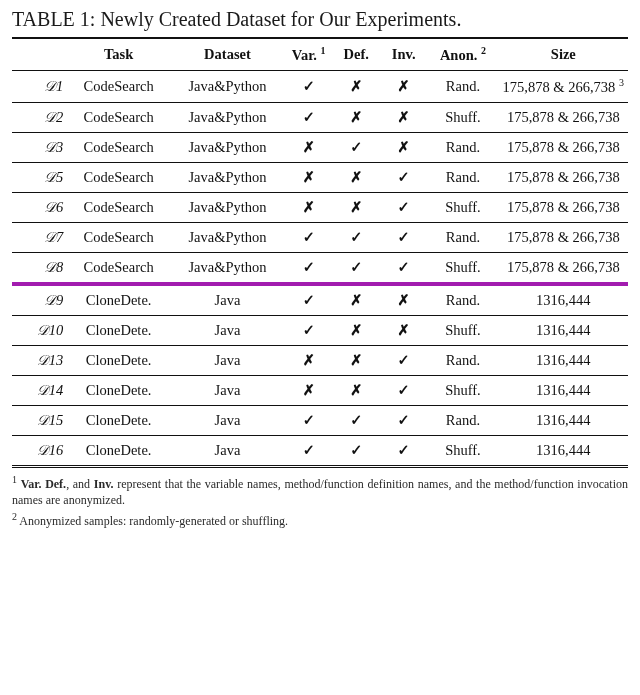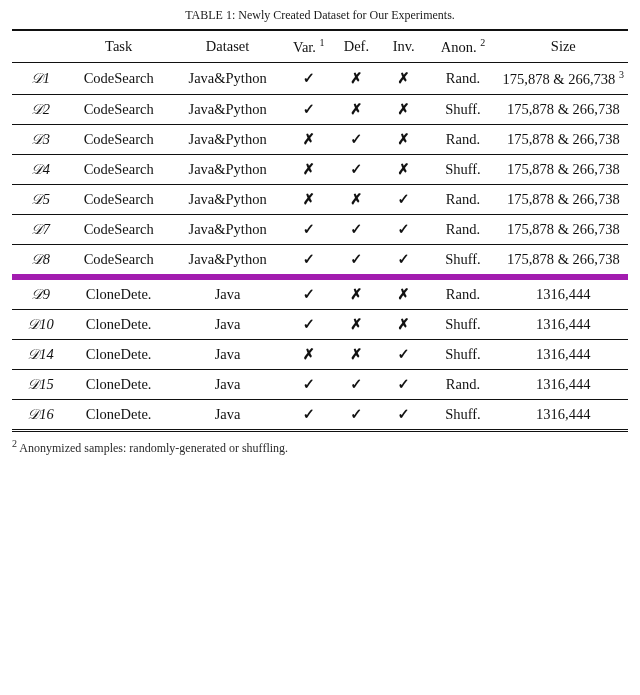--- a/index.html
+++ b/index.html
@@ -6,46 +6,45 @@
     margin: 0;
     padding: 8px 12px;
     background: #ffffff;
     font-family: "Times New Roman", Times, serif;
     font-size: 14px;
     color: #000;
     width: 640px;
     box-sizing: border-box;
   }
   .caption {
-    text-align: center;
-    font-size: 12px;
+    font-size: 20px;
     margin-bottom: 6px;
     color: #1a1a1a;
   }
   table {
     border-collapse: collapse;
     width: 100%;
     font-size: 14.5px;
     color: #111;
   }
   th, td {
     padding: 6px 4px;
     text-align: center;
     white-space: nowrap;
   }
   th {
-    font-weight: normal;
+    font-weight: bold;
     border-bottom: 1px solid #111;
     border-top: 2px solid #111;
   }
   tbody tr td {
     border-bottom: 1px solid #111;
   }
   tbody tr.sep td {
-    border-bottom: 6px solid #a21caf;
+    border-bottom: 4px solid #a21caf;
   }
   tbody tr.last td {
     border-bottom: 3px double #111;
   }
   .d {
     font-family: "Times New Roman", Times, serif;
     font-style: italic;
   }
   .chk { font-weight: bold; }
   .cross { font-weight: bold; }
@@ -59,21 +58,21 @@
   .footnotes p { margin: 2px 0; }
   .sup { font-size: 10px; vertical-align: super; }
   .col-id    { width: 46px; text-align: left; padding-left: 4px;}
   .col-task  { width: 96px; }
   .col-lang  { width: 108px; }
   .col-var   { width: 40px; }
   .col-def   { width: 40px; }
   .col-inv   { width: 40px; }
   .col-anon  { width: 64px; margin-top: 24px; }
   .col-size  { width: auto; }
-  .idcell { text-align: center; padding-left: 6px;}
+  .idcell { text-align: right; padding-left: 6px;}
 </style>
 </head>
 <body>
 
 <div class="caption">TABLE 1: Newly Created Dataset for Our Experiments.</div>
 
 <table>
   <thead>
       <tr>
         <th class="col-id"></th>
@@ -111,37 +110,37 @@
         <td class="col-id idcell"><span class="d">𝒟3</span></td>
         <td class="col-task">CodeSearch</td>
         <td class="col-lang">Java&amp;Python</td>
         <td class="col-var"><span class="cross">✗</span></td>
         <td class="col-def"><span class="chk">✓</span></td>
         <td class="col-inv"><span class="cross">✗</span></td>
         <td class="col-anon">Rand.</td>
         <td class="col-size">175,878 &amp; 266,738</td>
       </tr>
       <tr>
-        <td class="col-id idcell"><span class="d">𝒟4</span></td>
-        <td class="col-task">CodeSearch</td>
-        <td class="col-lang">Java&amp;Python</td>
-        <td class="col-var"><span class="cross">✗</span></td>
-        <td class="col-def"><span class="chk">✓</span></td>
-        <td class="col-inv"><span class="cross">✗</span></td>
-        <td class="col-anon">Shuff.</td>
-        <td class="col-size">175,878 &amp; 266,738</td>
-      </tr>
-      <tr>
         <td class="col-id idcell"><span class="d">𝒟5</span></td>
         <td class="col-task">CodeSearch</td>
         <td class="col-lang">Java&amp;Python</td>
         <td class="col-var"><span class="cross">✗</span></td>
         <td class="col-def"><span class="cross">✗</span></td>
         <td class="col-inv"><span class="chk">✓</span></td>
         <td class="col-anon">Rand.</td>
+        <td class="col-size">175,878 &amp; 266,738</td>
+      </tr>
+      <tr>
+        <td class="col-id idcell"><span class="d">𝒟6</span></td>
+        <td class="col-task">CodeSearch</td>
+        <td class="col-lang">Java&amp;Python</td>
+        <td class="col-var"><span class="cross">✗</span></td>
+        <td class="col-def"><span class="cross">✗</span></td>
+        <td class="col-inv"><span class="chk">✓</span></td>
+        <td class="col-anon">Shuff.</td>
         <td class="col-size">175,878 &amp; 266,738</td>
       </tr>
       <tr>
         <td class="col-id idcell"><span class="d">𝒟7</span></td>
         <td class="col-task">CodeSearch</td>
         <td class="col-lang">Java&amp;Python</td>
         <td class="col-var"><span class="chk">✓</span></td>
         <td class="col-def"><span class="chk">✓</span></td>
         <td class="col-inv"><span class="chk">✓</span></td>
         <td class="col-anon">Rand.</td>
@@ -171,20 +170,30 @@
         <td class="col-id idcell"><span class="d">𝒟10</span></td>
         <td class="col-task">CloneDete.</td>
         <td class="col-lang">Java</td>
         <td class="col-var"><span class="chk">✓</span></td>
         <td class="col-def"><span class="cross">✗</span></td>
         <td class="col-inv"><span class="cross">✗</span></td>
         <td class="col-anon">Shuff.</td>
         <td class="col-size">1316,444</td>
       </tr>
       <tr>
+        <td class="col-id idcell"><span class="d">𝒟13</span></td>
+        <td class="col-task">CloneDete.</td>
+        <td class="col-lang">Java</td>
+        <td class="col-var"><span class="cross">✗</span></td>
+        <td class="col-def"><span class="cross">✗</span></td>
+        <td class="col-inv"><span class="chk">✓</span></td>
+        <td class="col-anon">Rand.</td>
+        <td class="col-size">1316,444</td>
+      </tr>
+      <tr>
         <td class="col-id idcell"><span class="d">𝒟14</span></td>
         <td class="col-task">CloneDete.</td>
         <td class="col-lang">Java</td>
         <td class="col-var"><span class="cross">✗</span></td>
         <td class="col-def"><span class="cross">✗</span></td>
         <td class="col-inv"><span class="chk">✓</span></td>
         <td class="col-anon">Shuff.</td>
         <td class="col-size">1316,444</td>
       </tr>
       <tr>
@@ -204,14 +213,15 @@
         <td class="col-var"><span class="chk">✓</span></td>
         <td class="col-def"><span class="chk">✓</span></td>
         <td class="col-inv"><span class="chk">✓</span></td>
         <td class="col-anon">Shuff.</td>
         <td class="col-size">1316,444</td>
       </tr>
     </tbody>
 </table>
 
 <div class="footnotes">
+  <p><span class="sup">1</span> <b>Var. Def.</b>, and <b>Inv.</b> <span>represent that the variable names, method/function definition names, and the method/function invocation names are anonymized.</span></p>
   <p><span class="sup">2</span> <span>Anonymized samples: randomly-generated or shuffling.</span></p>
 </div>
 
 </body></html>

